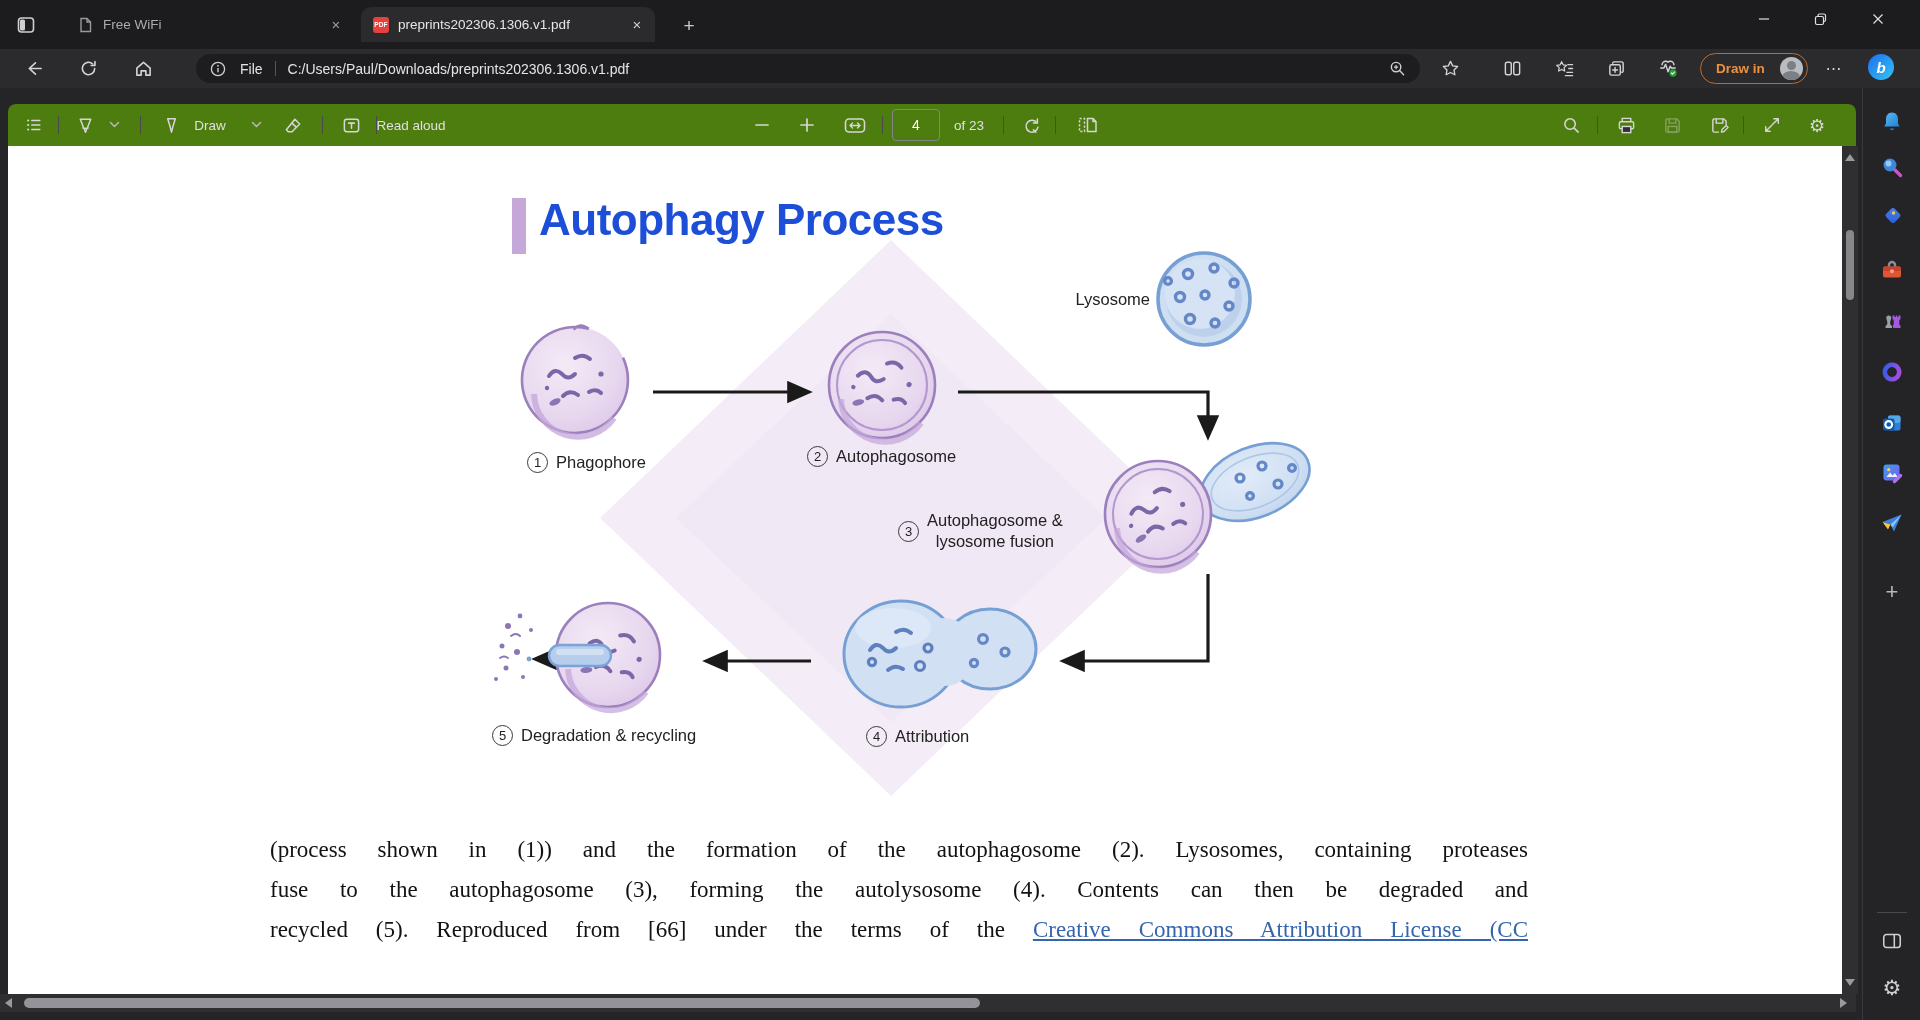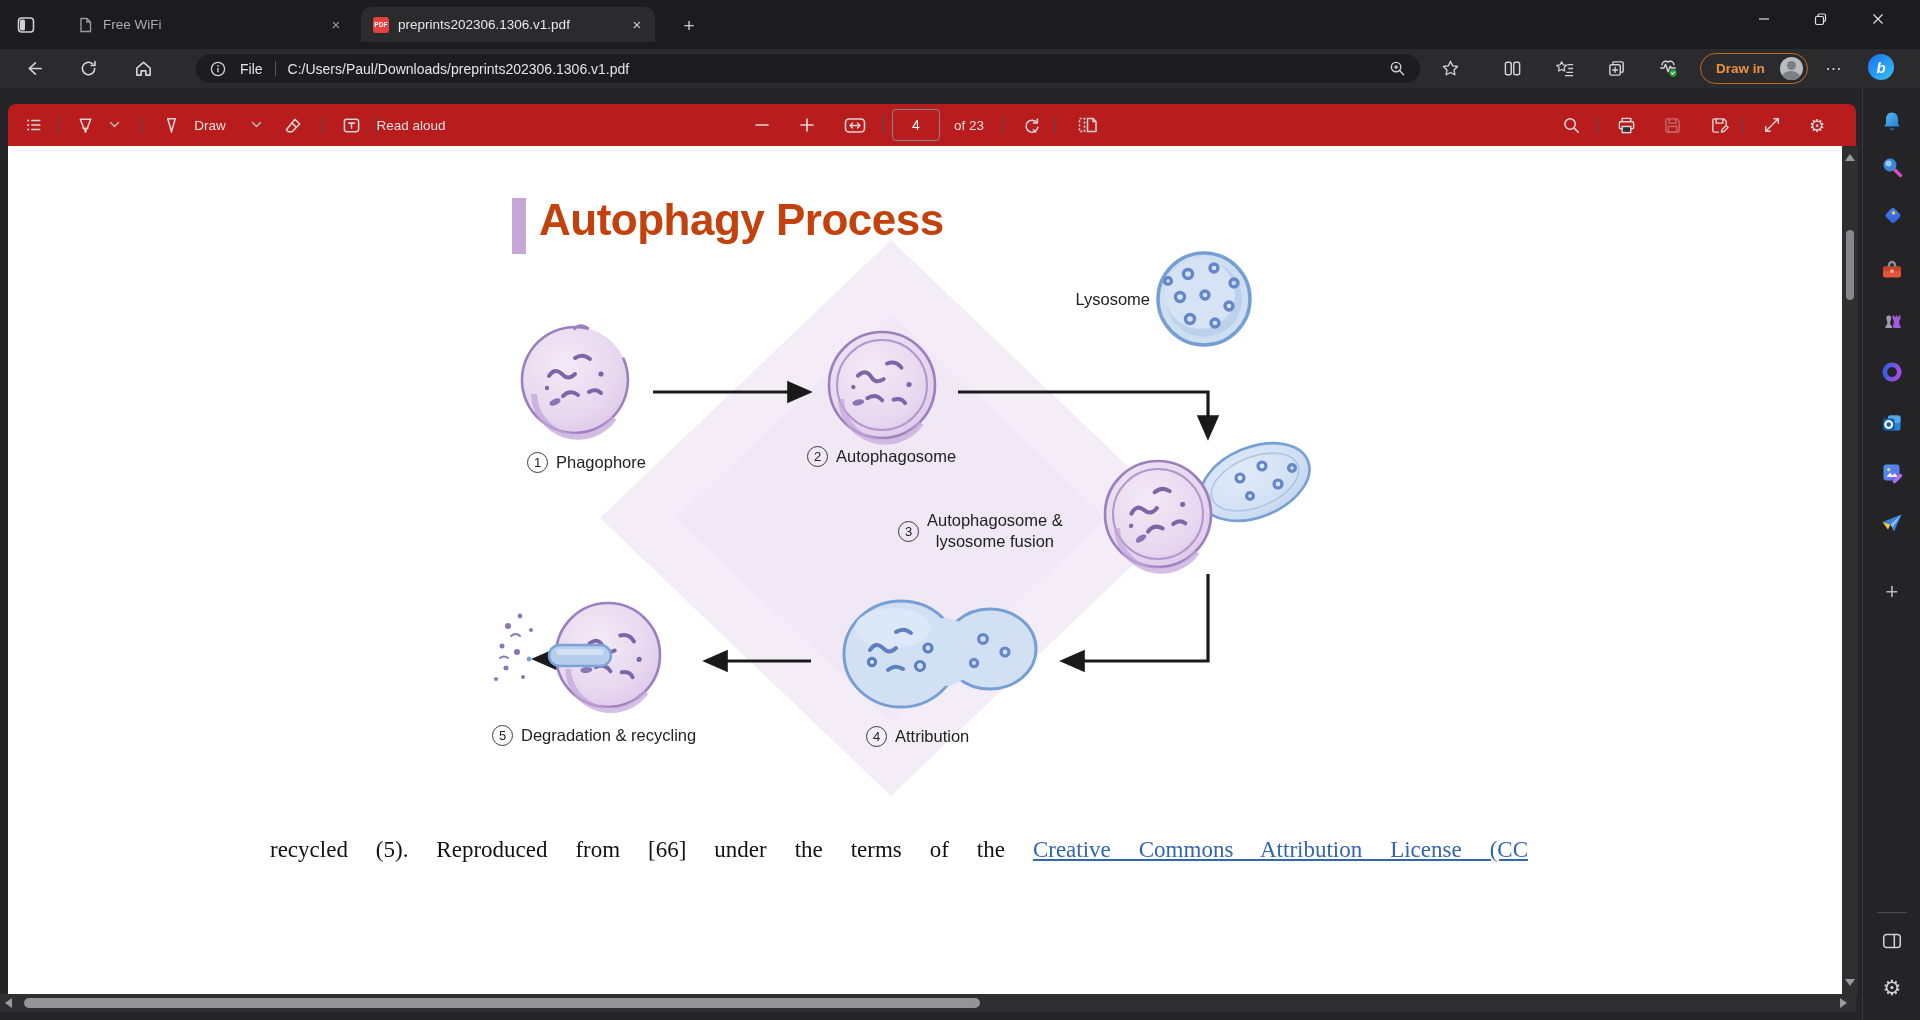--- a/index.html
+++ b/index.html
@@ -27,21 +27,21 @@
   .urlpill .sep { width:1px; height:15px; background:#55555a; margin:0 12px; }
   .signin { position:absolute; left:1700px; top:4px; width:108px; height:31px; border:1.3px solid #c06a28; border-radius:17px; display:flex; align-items:center; }
   .signin span { color:#ec9140; font-size:13.5px; margin-left:15px; font-weight:600; }
   .avatar { width:23px; height:23px; border-radius:50%; background:#b9bdc2; margin-left:10px; position:relative; overflow:hidden; }
   .avatar:before { content:""; position:absolute; left:7px; top:4px; width:9px; height:9px; border-radius:50%; background:#7c8085; }
   .avatar:after { content:""; position:absolute; left:2.5px; top:14px; width:18px; height:12px; border-radius:50%; background:#7c8085; }
   .bing { position:absolute; left:1868px; top:5px; width:26px; height:26px; border-radius:50%; background:linear-gradient(135deg,#1a6ff0,#36c5f2); color:#fff; font-weight:bold; font-size:15px; display:flex; align-items:center; justify-content:center; font-style:italic; }
 
   
   .main { position:absolute; left:0; top:88px; width:1862px; height:932px; background:#252528; }
-  .pdftoolbar { position:absolute; left:8px; top:16px; width:1848px; height:42px; background:#b91c1c; border-radius:8px 8px 0 0; }
+  .pdftoolbar { position:absolute; left:8px; top:16px; width:1848px; height:42px; background:#4d7c0f; border-radius:8px 8px 0 0; }
   .ti { position:absolute; top:0; height:42px; display:flex; align-items:center; justify-content:center; }
   .tsep { position:absolute; top:12px; width:1px; height:18px; background:#4a4a4e; }
   .tlabel { color:#e0e0e0; font-size:13.5px; white-space:nowrap; }
   .pagebox { position:absolute; left:884px; top:5px; width:48px; height:32px; }
   .pagebox input { width:100%; height:100%; background:transparent; border:1px solid #83838a; border-radius:4px; color:#fff; text-align:center; font-size:14px; font-family:"Liberation Sans",sans-serif; }
   .pdf-page { position:absolute; left:8px; top:58px; width:1834px; height:848px; background:#ffffff; }
 
   
   .vscroll { position:absolute; left:1842px; top:58px; width:16px; height:848px; background:#2f2f32; }
   .vthumb { position:absolute; left:4px; top:84px; width:8px; height:70px; background:#87878b; border-radius:4px; }
@@ -52,21 +52,21 @@
   .tri-l { position:absolute; left:5px; top:4px; width:0; height:0; border-top:5px solid transparent; border-bottom:5px solid transparent; border-right:7px solid #9a9a9e; }
   .tri-r { position:absolute; left:1840px; top:4px; width:0; height:0; border-top:5px solid transparent; border-bottom:5px solid transparent; border-left:7px solid #9a9a9e; }
 
   
   .sidebar { position:absolute; left:1862px; top:88px; width:58px; height:932px; background:#242427; border-left:1px solid #39393d; }
   .sbi { position:absolute; left:16px; width:26px; height:26px; display:flex; align-items:center; justify-content:center; }
   .sb-div { position:absolute; left:14px; top:824px; width:30px; height:1px; background:#4a4a4e; }
 
   
   .doc-title-bar { position:absolute; left:504px; top:52px; width:14px; height:56px; background:#c6a8d8; }
-  .doc-title { position:absolute; left:531px; top:49px; font-size:44px; font-weight:bold; color:#c2410c; letter-spacing:-.5px; }
+  .doc-title { position:absolute; left:531px; top:49px; font-size:44px; font-weight:bold; color:#1d4ed8; letter-spacing:-.5px; }
   .dstep { position:absolute; display:flex; align-items:center; gap:8px; font-size:16.5px; color:#222; }
   .stepnum { width:21px; height:21px; border:1.6px solid #3a3a3a; border-radius:50%; display:flex; align-items:center; justify-content:center; font-size:13px; color:#222; flex:none; }
   .lys-label { position:absolute; left:1056px; top:144px; width:86px; text-align:right; font-size:16.5px; color:#222; }
   .fusion-text { text-align:center; line-height:21px; }
   .caption { position:absolute; left:262px; top:684px; width:1258px; font-family:"Liberation Serif",serif; font-size:23px; color:#121212; line-height:40px; }
   .cap-line { text-align:justify; text-align-last:justify; }
   .cap-link { color:#3465ad; text-decoration:underline; }
   .icon-glyph { font-family:"DejaVu Sans",sans-serif; }
 </style>
 </head>
@@ -476,20 +476,22 @@
       <div class="dstep" style="left:858px;top:580px">
         <span class="stepnum">4</span>
         <span>Attribution</span>
       </div>
       <div class="dstep" style="left:484px;top:579px">
         <span class="stepnum">5</span>
         <span>Degradation &amp; recycling</span>
       </div>
 
       <div class="caption">
+        <div class="cap-line">(process shown in (1)) and the formation of the autophagosome (2). Lysosomes, containing proteases</div>
+        <div class="cap-line">fuse to the autophagosome (3), forming the autolysosome (4). Contents can then be degraded and</div>
         <div class="cap-line"><span>recycled (5). Reproduced from [66] under the terms of the </span><a class="cap-link" href="#">Creative Commons Attribution License (CC</a></div>
       </div>
     </div>
 
     <div class="vscroll">
       <div class="tri-up"></div>
       <div class="vthumb"></div>
       <div class="tri-dn"></div>
     </div>
     <div class="hscroll">

